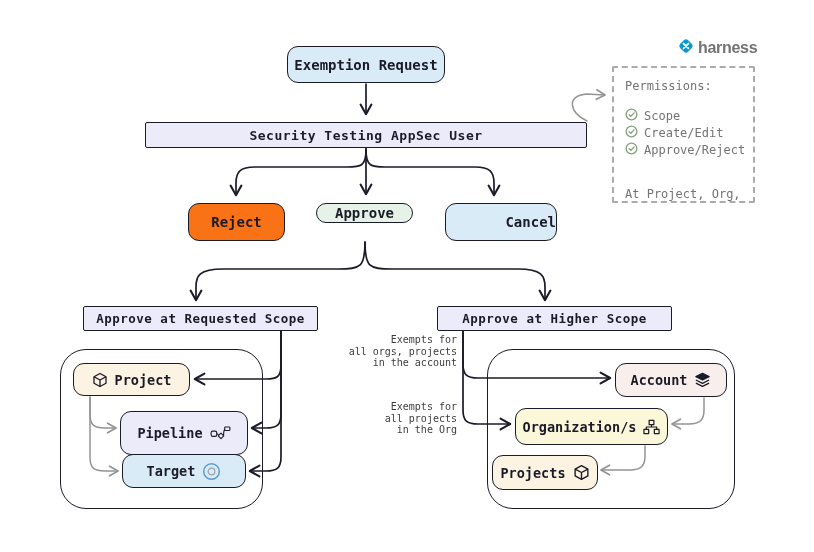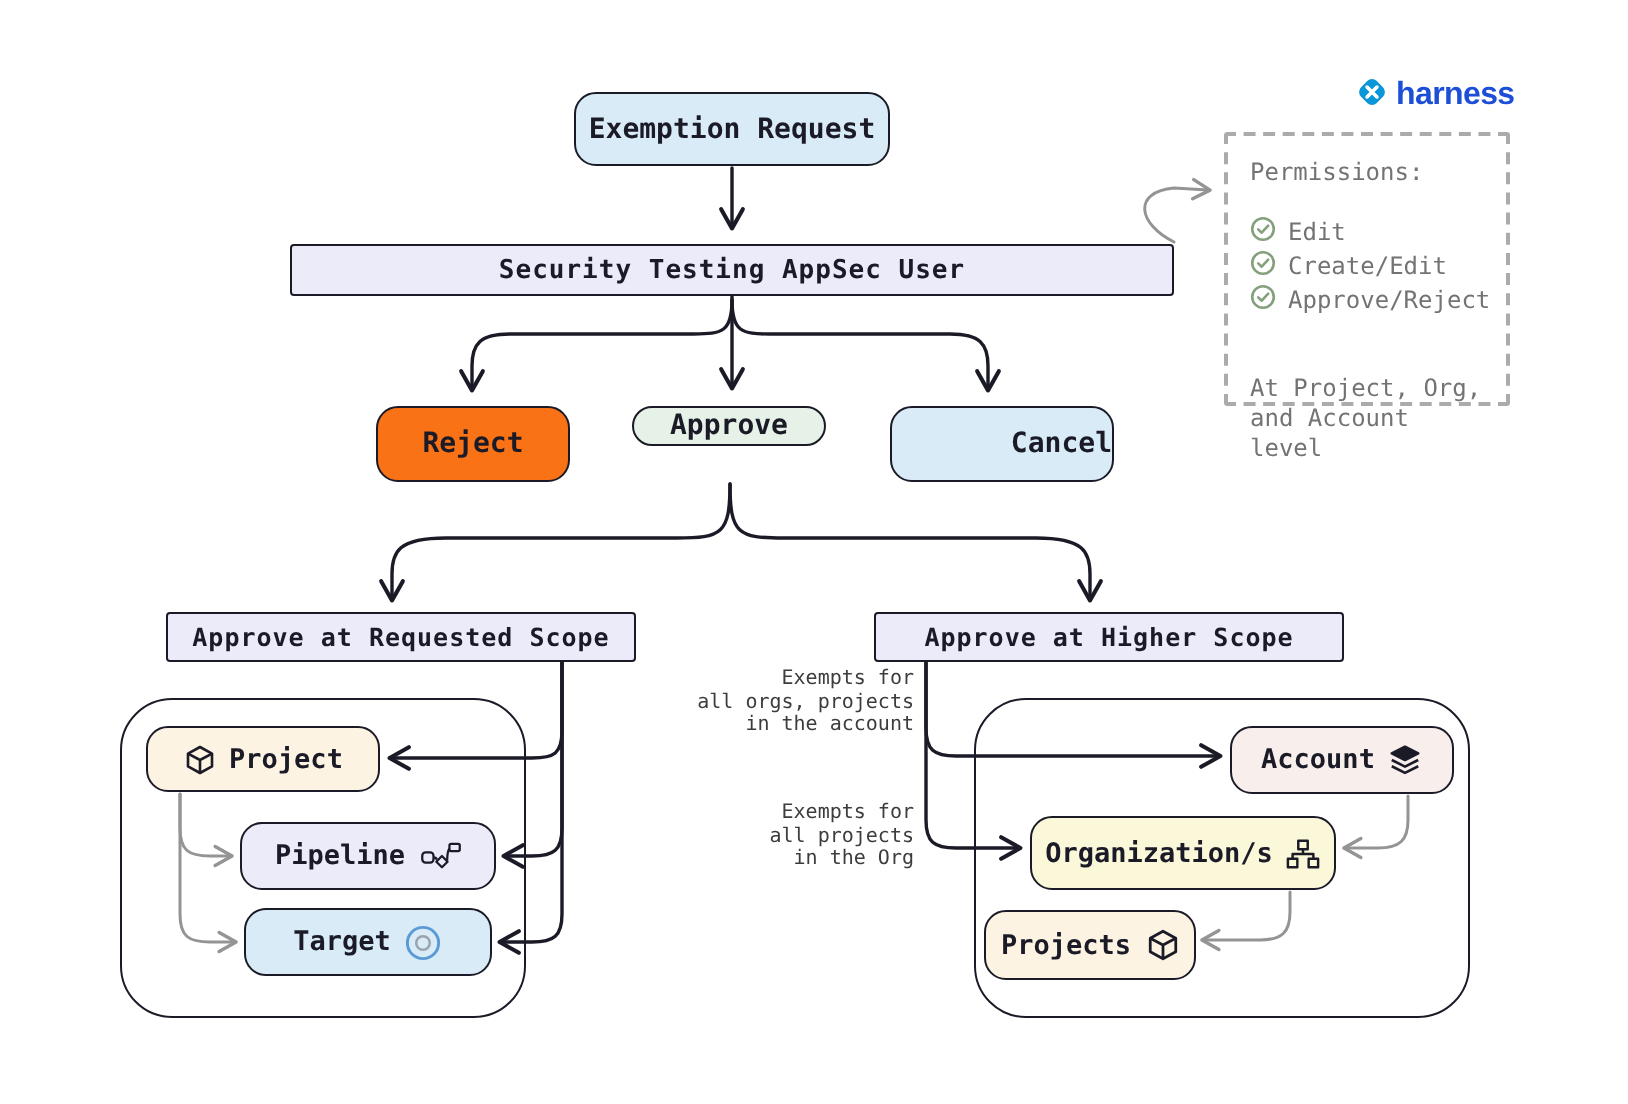--- a/index.html
+++ b/index.html
@@ -53,21 +53,21 @@
   
   .ann{
     position:absolute;width:132px;text-align:right;
     font-size:10px;line-height:11.5px;color:#3d3d3d;z-index:3;
   }
 
   
   .brand{position:absolute;left:677px;top:37px;display:flex;align-items:center;gap:3px;z-index:3;}
   .brand .bname{
     font-family:"Liberation Sans", sans-serif;font-weight:bold;font-size:16px;
-    color:#1d4ed8;letter-spacing:-0.3px;
+    color:#737373;letter-spacing:-0.3px;
   }
 </style>
 </head>
 <body>
 
 <div class="canvas">
 
   <div class="group" style="left:60px;top:349px;width:203px;height:160px;"></div>
   <div class="group" style="left:487px;top:349px;width:248px;height:160px;"></div>
 
@@ -130,21 +130,21 @@
   <div class="node fill-cream" style="left:73px;top:363px;width:117px;height:33px;">
     <span class="nicon">
       <svg width="16" height="16" viewBox="0 0 16 16" fill="none" stroke="#1b1b28" stroke-width="1.3" stroke-linejoin="round">
         <path d="M8 1.5 L14 4.8 V11.2 L8 14.5 L2 11.2 V4.8 Z"></path>
         <path d="M2 4.8 L8 8 L14 4.8 M8 8 V14.5"></path>
       </svg>
     </span>
     <span>Project</span>
   </div>
 
-  <div class="node fill-lav" style="left:120px;top:411px;width:128px;height:34px;">
+  <div class="node fill-lav" style="left:120px;top:411px;width:128px;height:44px;">
     <span>Pipeline</span>
     <span class="nicon">
       <svg width="21" height="15" viewBox="0 0 22 16" fill="none" stroke="#1b1b28" stroke-width="1.2" stroke-linejoin="round">
         <rect x="1" y="5.5" width="6" height="5.5" rx="1.8"></rect>
         <path d="M11.5 7.5 L14.5 10.5 L11.5 13.5 L8.5 10.5 Z"></path>
         <rect x="15.5" y="1" width="5.5" height="3.8" rx="0.8"></rect>
         <path d="M7 8.2 Q8.5 8.2 8.8 9.5 M14.3 9.8 Q14.3 5 15.5 3.5"></path>
       </svg>
     </span>
   </div>
@@ -194,21 +194,21 @@
 
   <div class="perm">
     <div class="ptitle">Permissions:</div>
     <div class="prow">
       <span>
         <svg width="13" height="13" viewBox="0 0 14 14" fill="none" stroke="#84a07c" stroke-width="1.4" stroke-linecap="round" stroke-linejoin="round">
           <circle cx="7" cy="7" r="5.8"></circle>
             <path d="M4.4 7.2 L6.3 9 L9.8 5.2"></path>
         </svg>
       </span>
-      <span>Edit</span>
+      <span>Scope</span>
     </div>
     <div class="prow">
       <span>
         <svg width="13" height="13" viewBox="0 0 14 14" fill="none" stroke="#84a07c" stroke-width="1.4" stroke-linecap="round" stroke-linejoin="round">
           <circle cx="7" cy="7" r="5.8"></circle>
             <path d="M4.4 7.2 L6.3 9 L9.8 5.2"></path>
         </svg>
       </span>
       <span>Create/Edit</span>
     </div>
@@ -216,21 +216,20 @@
       <span>
         <svg width="13" height="13" viewBox="0 0 14 14" fill="none" stroke="#84a07c" stroke-width="1.4" stroke-linecap="round" stroke-linejoin="round">
           <circle cx="7" cy="7" r="5.8"></circle>
             <path d="M4.4 7.2 L6.3 9 L9.8 5.2"></path>
         </svg>
       </span>
       <span>Approve/Reject</span>
     </div>
     <div class="pfooter">
       <div>At Project, Org,</div>
-      <div>and Account level</div>
     </div>
   </div>
 
   <div class="ann" style="left:325px;top:334px;">
     <div>Exempts for</div>
     <div>all orgs, projects</div>
     <div>in the account</div>
   </div>
   <div class="ann" style="left:325px;top:401px;">
     <div>Exempts for</div>

